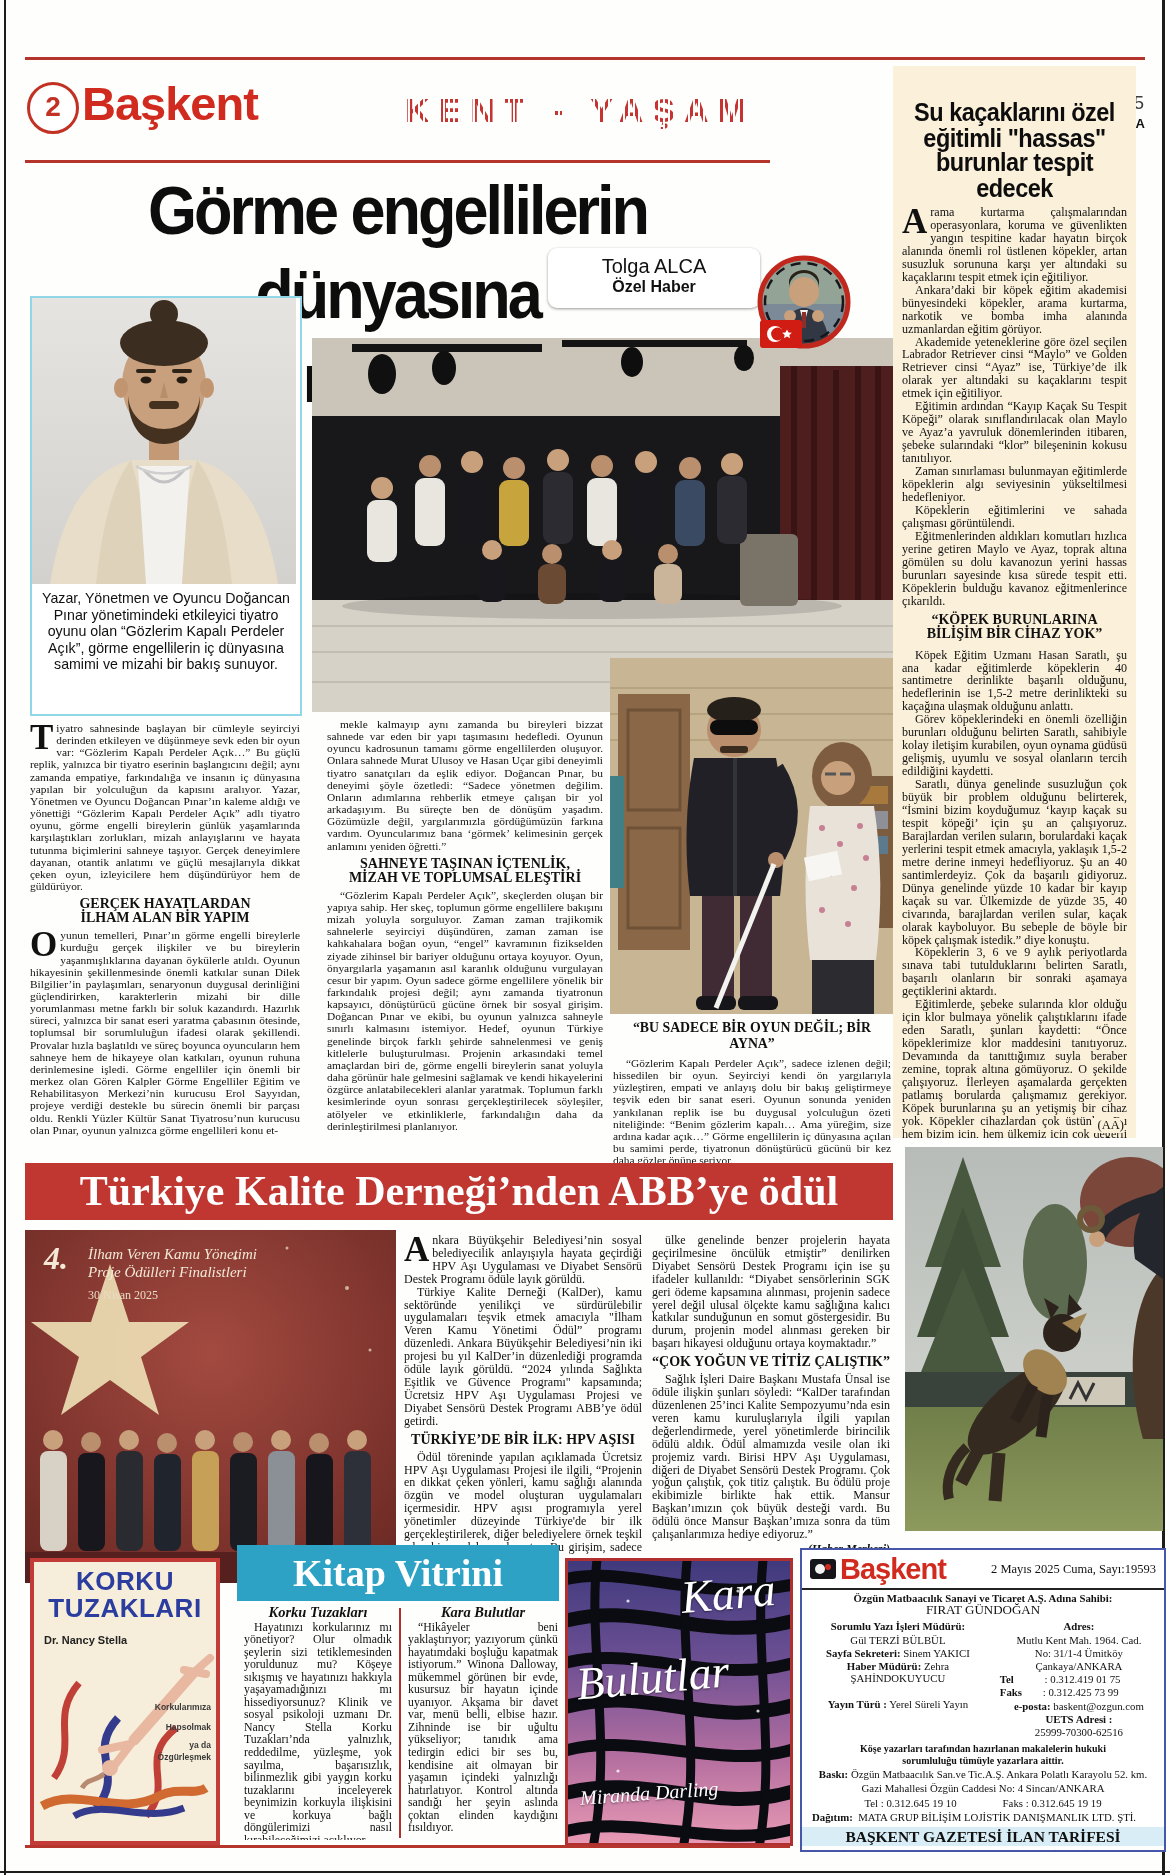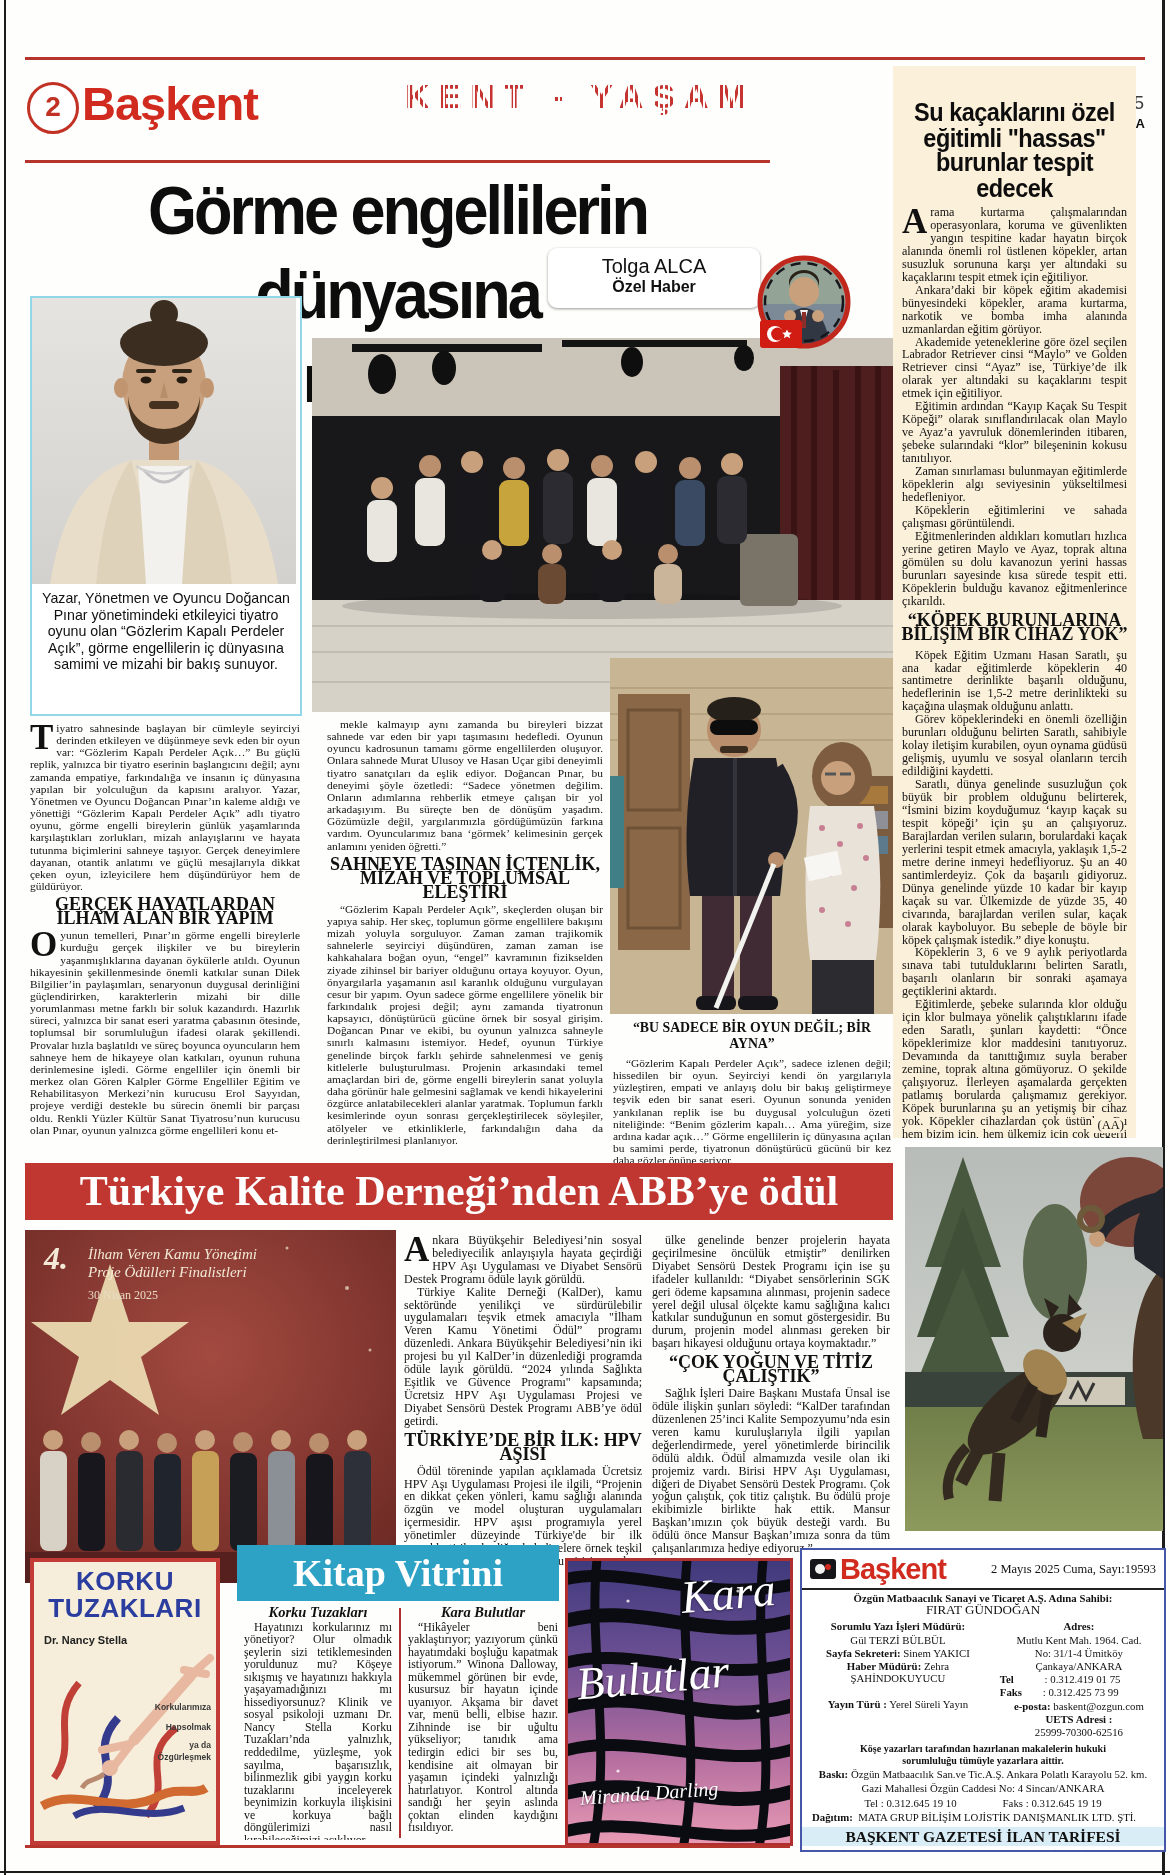--- a/index.html
+++ b/index.html
@@ -5,36 +5,36 @@
   html,body{margin:0;padding:0;background:#ffffff;}
   #page{position:relative;width:1170px;height:1875px;background:#fefefc;overflow:hidden;
         font-family:"Liberation Serif","DejaVu Serif",serif;color:#111;}
   .abs{position:absolute;}
   .edge{background:#1c1c1c;}
   .rule{background:#b5342c;}
   
   #page-badge{left:27px;top:82px;width:46px;height:46px;border:3px solid #c23224;border-radius:50%;
     color:#c23224;font:bold 28px/44px "Liberation Sans",sans-serif;text-align:center;background:#fff;}
   #brand{left:82px;top:76px;font:800 47px/56px "Liberation Sans",sans-serif;color:#d02b1e;letter-spacing:-1px;}
-  #section-title{left:390px;top:76px;width:380px;text-align:center;color:#c53430;
+  #section-title{left:390px;top:90px;width:380px;text-align:center;color:#c53430;
     font:800 34px/40px "Liberation Sans",sans-serif;letter-spacing:9px;}
   #section-title::after{content:"";position:absolute;inset:0;
     background:repeating-linear-gradient(90deg,rgba(255,255,255,0) 0 3px,#fefefc 3px 5px);}
   #date-block{left:940px;top:92px;width:205px;text-align:right;font-family:"Liberation Sans",sans-serif;}
   #date-line{font-size:19px;color:#3c3c3c;letter-spacing:1px;}
   #day-line{font-size:13px;font-weight:800;color:#111;margin-top:2px;}
   
   #main-headline{left:25px;top:168px;width:745px;text-align:center;color:#0d0d0d;
     font:800 63px/78px "Liberation Sans",sans-serif;letter-spacing:-3px;transform:scaleY(1.08);transform-origin:top center;}
   
   .body{font-size:11.4px;line-height:12.15px;text-align:justify;overflow:hidden;}
   .body p{margin:0;text-indent:13px;}
   .dc p:first-child{text-indent:0;}
   .dc p:first-child::first-letter{float:left;font-size:35px;line-height:29px;font-weight:bold;padding:1px 3px 0 0;}
-  .sub{text-align:center;font-weight:bold;font-size:18px;line-height:14px;margin:5px 0 4px;}
+  .sub{text-align:center;font-weight:bold;font-size:14px;line-height:14px;margin:5px 0 4px;}
   
   #water{left:893px;top:66px;width:243px;height:1072px;background:#fbf0da;overflow:hidden;}
   #water-headline{margin:38px 4px 0;text-align:center;font:800 23.5px/23.5px "Liberation Sans",sans-serif;
     letter-spacing:-0.5px;color:#0d0d0d;transform:scaleY(1.06);}
   #water .body{margin:8px 9px 0;font-size:12.1px;line-height:12.95px;}
   #water-agency{position:absolute;bottom:5px;right:12px;font-size:12.5px;background:#fbf0da;padding-left:6px;}
   
   #portrait-box{left:30px;top:296px;width:268px;height:416px;border:2px solid #92d7e8;background:#fff;}
   #portrait-caption{margin:6px 8px 0;text-align:center;font:14.2px/16.6px "Liberation Sans",sans-serif;color:#101010;}
   

